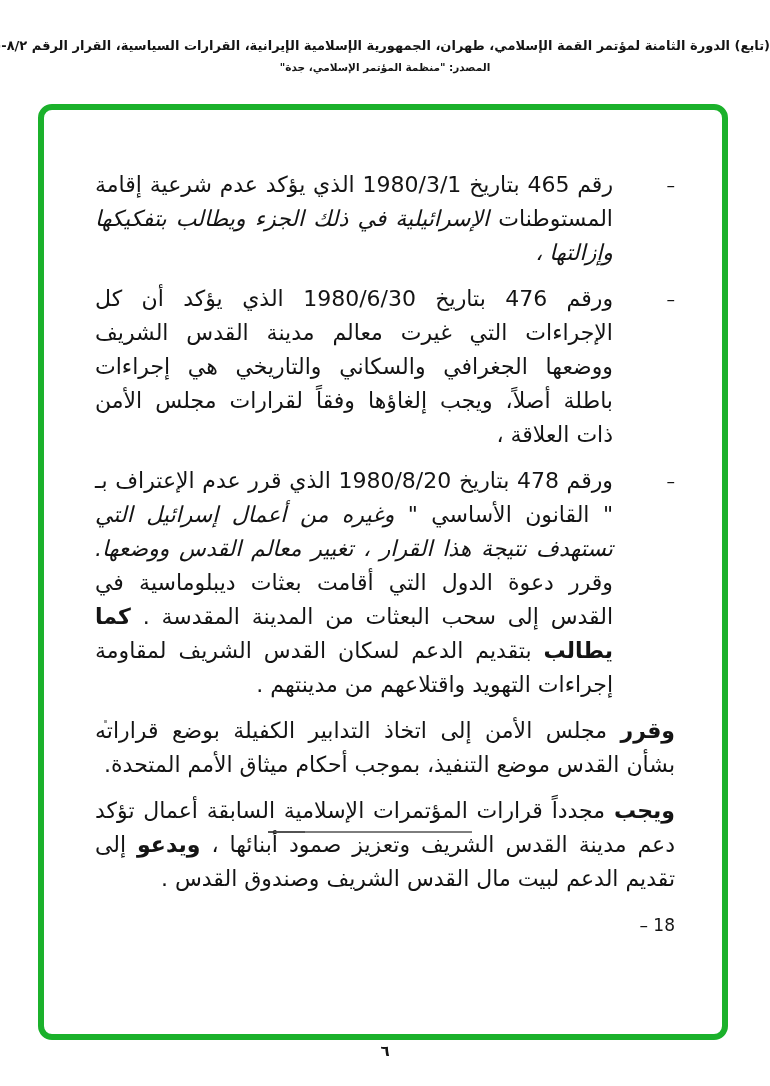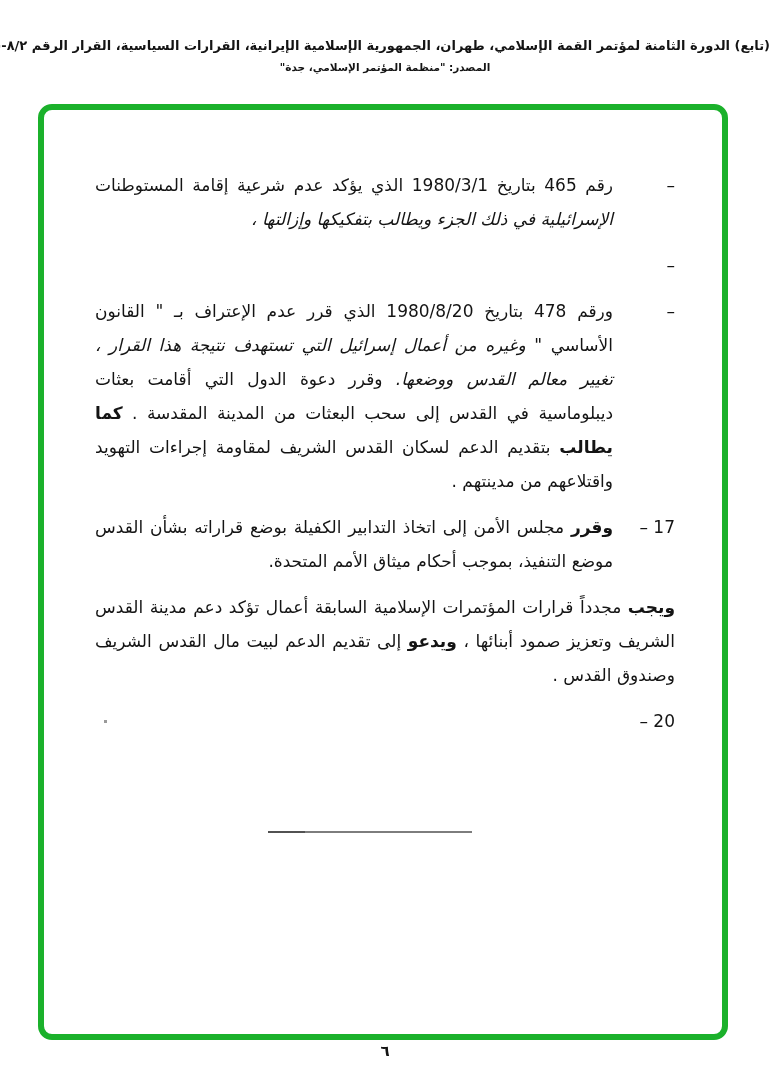--- a/index.html
+++ b/index.html
@@ -18,21 +18,21 @@
   }
   .content{
     position:absolute;top:168px;left:95px;width:580px;direction:rtl;
   }
   .clause{display:flex;margin:0 0 12px 0}
   .clause-marker{
     flex:0 0 62px;font-size:17px;line-height:34px;text-align:right;
     white-space:nowrap;
   }
   .clause-text{
-    flex:1;margin:0;font-size:17px;line-height:34px;
+    flex:1;margin:0;font-size:22px;line-height:34px;
     text-align:justify;text-justify:inter-word;
   }
   .seg-bold{font-weight:bold}
   .seg-italic{font-style:italic}
   .divider{
     position:absolute;left:268px;top:831px;width:204px;height:2px;
     background:linear-gradient(to right,#333 0 18%,#666 18% 100%);
     opacity:.85;
   }
   .scan-artifact{
@@ -55,38 +55,38 @@
 
 <div class="content">
 
   <div class="clause">
     <span class="clause-marker">–</span>
     <p class="clause-text"><span>رقم 465 بتاريخ 1980/3/1 الذي يؤكد عدم شرعية إقامة المستوطنات </span><span class="seg-italic">الإسرائيلية في ذلك الجزء ويطالب بتفكيكها وإزالتها ،</span></p>
   </div>
 
   <div class="clause">
     <span class="clause-marker">–</span>
+    <p class="clause-text"><span>ورقم 476 بتاريخ 1980/6/30 الذي يؤكد أن كل الإجراءات التي غيرت معالم مدينة القدس الشريف ووضعها الجغرافي والسكاني والتاريخي هي إجراءات باطلة أصلاً، ويجب إلغاؤها وفقاً لقرارات مجلس الأمن ذات العلاقة ،</span></p>
   </div>
 
   <div class="clause">
     <span class="clause-marker">–</span>
     <p class="clause-text"><span>ورقم 478 بتاريخ 1980/8/20 الذي قرر عدم الإعتراف بـ " القانون الأساسي " </span><span class="seg-italic">وغيره من أعمال إسرائيل التي تستهدف نتيجة هذا القرار ، تغيير معالم القدس ووضعها.</span><span> وقرر دعوة الدول التي أقامت بعثات ديبلوماسية في القدس إلى سحب البعثات من المدينة المقدسة . </span><span class="seg-bold">كما يطالب</span><span> بتقديم الدعم لسكان القدس الشريف لمقاومة إجراءات التهويد واقتلاعهم من مدينتهم .</span></p>
   </div>
 
   <div class="clause">
-    <span class="clause-marker">17 –</span>
     <p class="clause-text"><span class="seg-bold">وقرر</span><span> مجلس الأمن إلى اتخاذ التدابير الكفيلة بوضع قراراته بشأن القدس موضع التنفيذ، بموجب أحكام ميثاق الأمم المتحدة.</span></p>
   </div>
 
   <div class="clause">
     <p class="clause-text"><span class="seg-bold">ويجب</span><span> مجدداً قرارات المؤتمرات الإسلامية السابقة أعمال تؤكد دعم مدينة القدس الشريف وتعزيز صمود أبنائها ، </span><span class="seg-bold">ويدعو</span><span> إلى تقديم الدعم لبيت مال القدس الشريف وصندوق القدس .</span></p>
   </div>
 
   <div class="clause">
-    <span class="clause-marker">20 –</span>
+    <span class="clause-marker">18 –</span>
   </div>
 
 </div>
 
 <div class="divider"></div>
 <div class="scan-artifact"></div>
 
 <div class="page-number">٦</div>
 
 </body></html>

